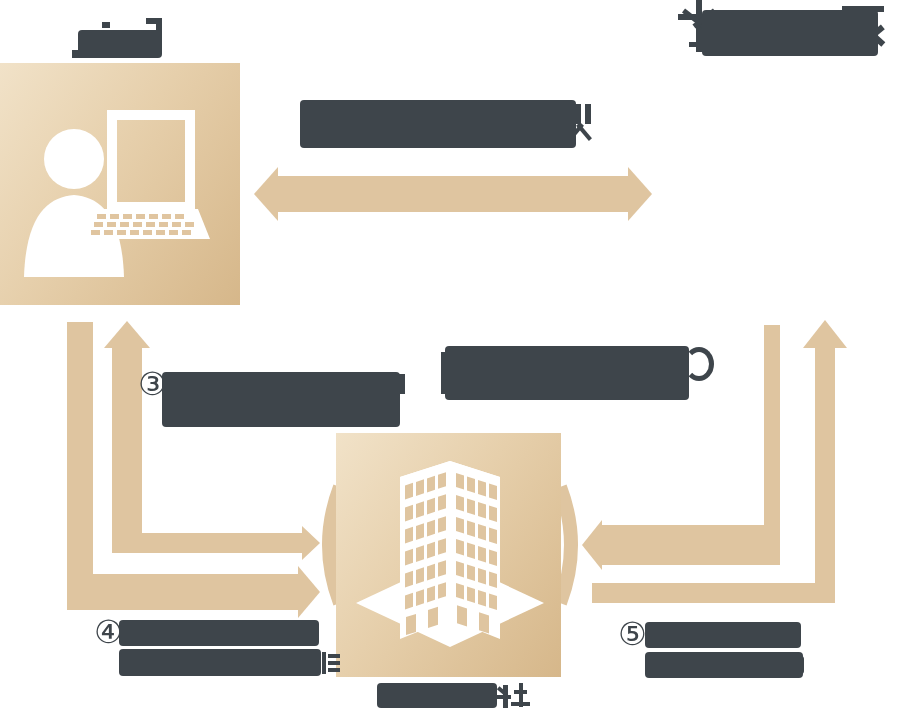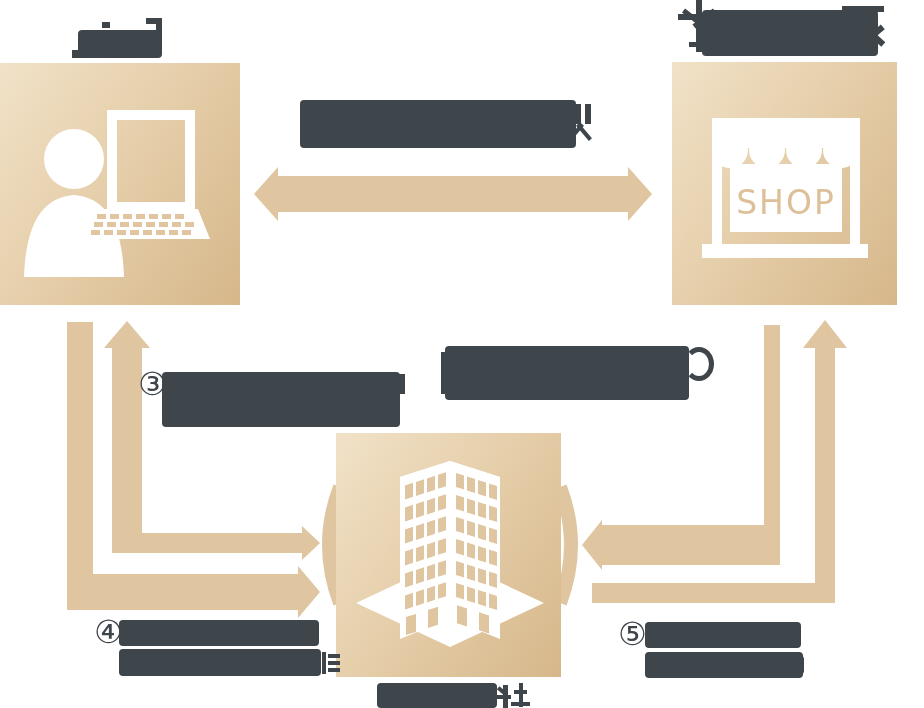--- a/index.html
+++ b/index.html
@@ -75,36 +75,20 @@
         <rect x="117" y="167" width="9" height="5"></rect>
           <rect x="130" y="167" width="9" height="5"></rect>
         <rect x="143" y="167" width="9" height="5"></rect>
           <rect x="156" y="167" width="9" height="5"></rect>
         <rect x="169" y="167" width="9" height="5"></rect>
           <rect x="182" y="167" width="9" height="5"></rect>
       </g>
     </svg>
   </div>
 
-  <div class="box" style="left:672px;top:62px;width:225px;height:243px">
-    <svg class="iconsvg" viewBox="0 0 225 243">
-      <rect x="40" y="56" width="148" height="30" fill="#ffffff"></rect>
-      <g fill="#ffffff">
-        <circle cx="58" cy="88" r="18"></circle>
-          <circle cx="95" cy="88" r="18"></circle>
-        <circle cx="132" cy="88" r="18"></circle>
-          <circle cx="169" cy="88" r="18"></circle>
-      </g>
-      <rect x="40" y="86" width="10" height="100" fill="#ffffff"></rect>
-      <rect x="178" y="86" width="10" height="100" fill="#ffffff"></rect>
-      <rect x="58" y="102" width="112" height="68" fill="#ffffff"></rect>
-      <text x="114" y="152" text-anchor="middle" font-size="33" letter-spacing="2" fill="#ddc09a" font-family="DejaVu Sans, sans-serif">SHOP</text>
-      <rect x="30" y="182" width="166" height="14" fill="#ffffff"></rect>
-    </svg>
-  </div>
 
   <div class="box" style="left:336px;top:433px;width:225px;height:244px">
     <svg class="iconsvg" viewBox="0 0 225 244">
       <polygon points="20,170 114,126 208,170 114,214" fill="#ffffff"></polygon>
       <polygon points="64,44 114,28 114,186 64,206" fill="#ffffff"></polygon>
       <polygon points="114,28 164,44 164,206 114,186" fill="#ffffff"></polygon>
       <polygon points="64,44 114,60 164,44 114,28" fill="#ffffff"></polygon>
       <g transform="translate(64,44) skewY(-17.7)" fill="#dfc5a0">
         <rect x="5" y="10" width="8" height="14"></rect>
           <rect x="16" y="10" width="8" height="14"></rect>

